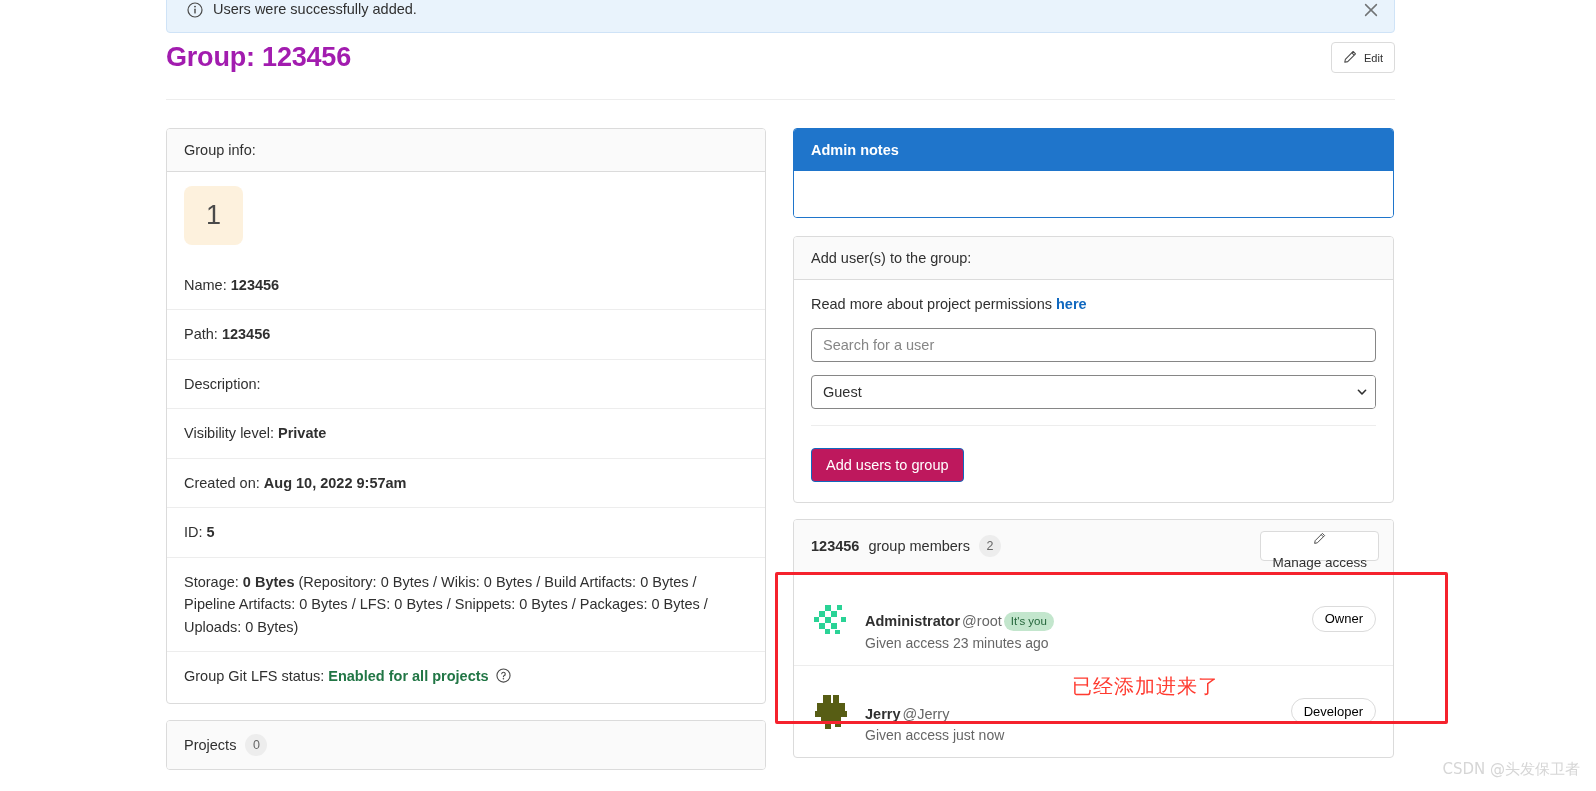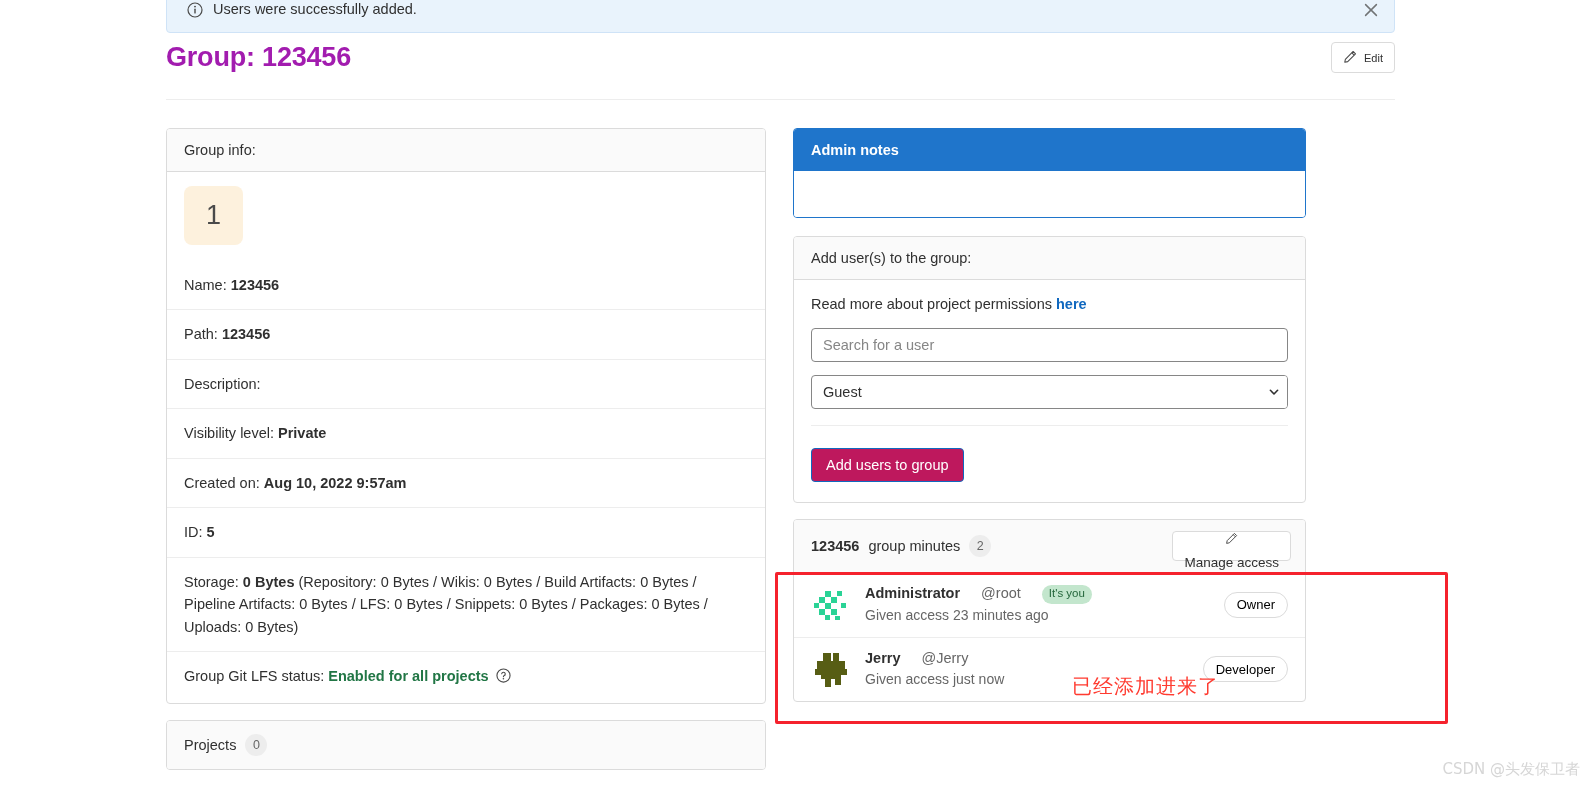--- a/index.html
+++ b/index.html
@@ -91,21 +91,21 @@
 
   
   .col-left {
     position: absolute;
     left: 166px; top: 128px;
     width: 600px;
   }
   .col-right {
     position: absolute;
     left: 793px; top: 128px;
-    width: 513px;
+    width: 601px;
   }
 
   
   .card {
     background: #ffffff;
     border: 1px solid #dbdbdb;
     border-radius: 4px;
     margin-bottom: 16px;
   }
   .card-header {
@@ -307,23 +307,24 @@
     flex: 0 0 40px;
     margin-right: 14px;
     overflow: hidden;
     background: #fff;
   }
   .m-info { flex: 1; min-width: 0; }
   .m-name-line {
     font-size: 14.5px;
     color: #303030;
     display: flex;
-    align-items: flex-end;
-    gap: 21px;
+    align-items: flex-start;
+    gap: 2px;
     line-height: 1.35;
+    margin-top: 28px;
   }
   .m-name { font-weight: 700; }
   .m-handle { color: #666; font-weight: 400; }
   .badge-green {
     display: inline-flex;
     align-items: center;
     height: 19px;
     padding: 0 7px;
     border-radius: 10px;
     background: #c3e6cd;
@@ -507,21 +508,21 @@
         </div>
         <div class="sep"></div>
         <button class="btn-primary">Add users to group</button>
       </div>
     </div>
 
     <div class="members-card">
       <div class="members-header">
         <span class="members-title">
           <b>123456</b>
-          <span>group minutes</span>
+          <span>group members</span>
           <span class="count-badge">2</span>
         </span>
         <button class="manage-btn">
           <span>
             <svg width="13" height="13" viewBox="0 0 16 16">
               <path d="M11.6 1.7 L14.3 4.4 L5.4 13.3 L2 14 L2.7 10.6 Z" fill="none" stroke="#4a4a4a" stroke-width="1.2" stroke-linejoin="round"></path>
               <path d="M10.1 3.2 L12.8 5.9" stroke="#4a4a4a" stroke-width="1.2"></path>
             </svg>
           </span>
           <span>Manage access</span>

